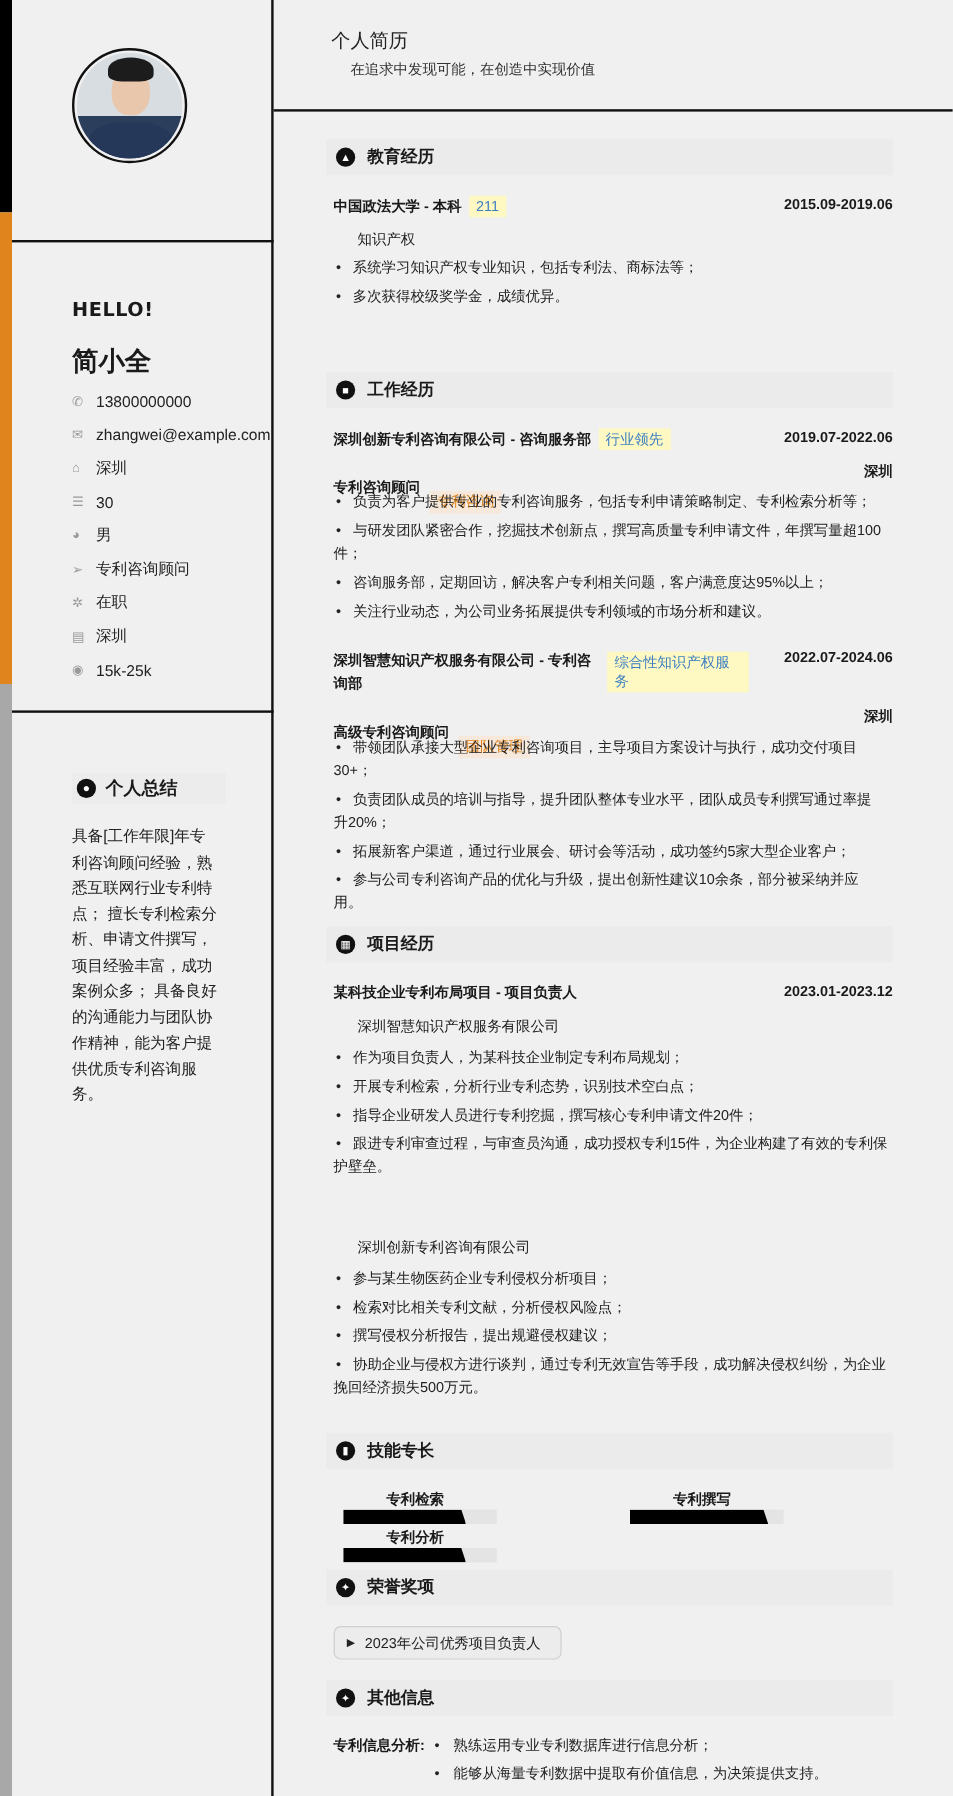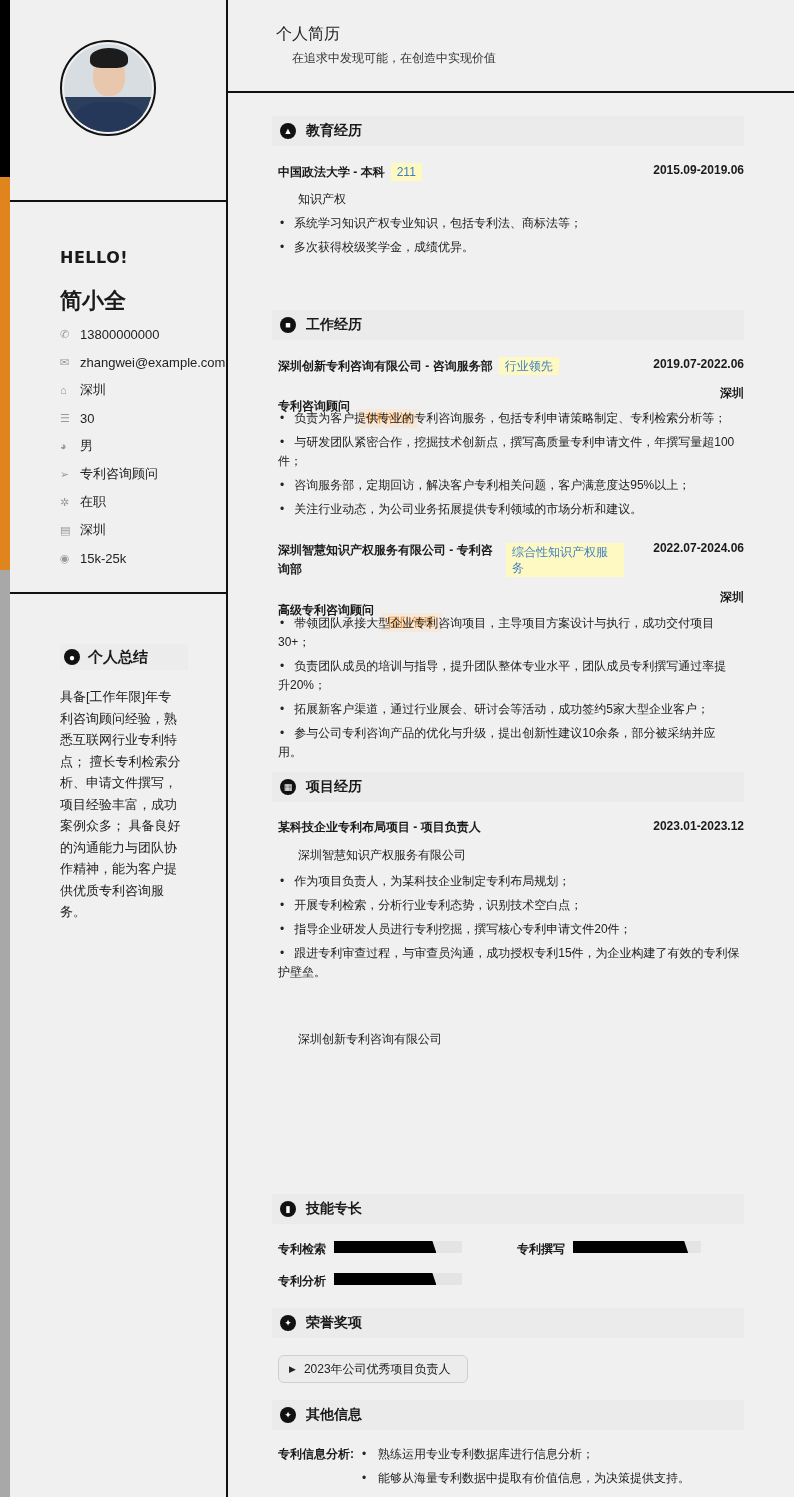--- a/index.html
+++ b/index.html
@@ -44,21 +44,21 @@
   .row .left { display: flex; align-items: center; }
   .tag-blue { font-weight: normal; color: #3d7fc1; background: #fef9c3; padding: 1px 6px; margin-left: 6px; font-size: 12px; line-height: 16px; }
   .tag-orange { font-weight: normal; color: #e0841d; background: #f6e9dc; padding: 1px 6px; margin-left: 8px; font-size: 12px; margin-top: 24px; }
   .sub { position: absolute; left: 50px; font-size: 12px; font-weight: normal; margin-left: 20px; }
   ul.bul { position: absolute; left: 50px; width: 466px; list-style: none; font-size: 12px; color: #222; line-height: 19px; }
   ul.bul li { position: relative; padding-left: 16px; margin-bottom: 5px; }
   ul.bul li::before { content: "•"; position: absolute; left: 2px; top: 0; }
   ul.bul.wrap li { padding-left: 0; text-indent: 0; }
   ul.bul.wrap li::before { position: static; margin-right: 10px; margin-left: 2px; }
 
-  .skill { position: absolute; display: flex; font-size: 12px; font-weight: bold; }
+  .skill { position: absolute; display: flex; align-items: center; font-size: 12px; font-weight: bold; flex-direction: column; }
   .skill .track { width: 128px; height: 12px; background: #e4e4e4; margin-left: 8px; position: relative; }
   .skill .fill { position: absolute; left: 0; top: 0; height: 12px; background: #000; clip-path: polygon(0 0, calc(100% - 4px) 0, 100% 100%, 0 100%); }
 
   .award { position: absolute; left: 50px; top: 1355px; width: 190px; height: 28px; border: 1px solid #cfcfcf; border-radius: 6px; background: #ececec; display: flex; align-items: center; padding-left: 10px; font-size: 12px; color: #222; }
   .award .tri { font-size: 9px; margin-right: 8px; }
 
   .other-label { position: absolute; left: 50px; top: 1446px; font-size: 12px; font-weight: bold; }
   ul.other { position: absolute; left: 132px; top: 1445px; list-style: none; font-size: 12px; line-height: 19px; color: #222; }
   ul.other li { position: relative; padding-left: 18px; margin-bottom: 5px; }
   ul.other li::before { content: "•"; position: absolute; left: 2px; }
@@ -211,20 +211,26 @@
   </div>
   <div class="sub" style="top:847px">深圳智慧知识产权服务有限公司</div>
   <ul class="bul wrap" style="top:872px">
     <li>作为项目负责人，为某科技企业制定专利布局规划；</li>
     <li>开展专利检索，分析行业专利态势，识别技术空白点；</li>
     <li>指导企业研发人员进行专利挖掘，撰写核心专利申请文件20件；</li>
     <li>跟进专利审查过程，与审查员沟通，成功授权专利15件，为企业构建了有效的专利保护壁垒。</li>
   </ul>
 
   <div class="sub" style="top:1031px">深圳创新专利咨询有限公司</div>
+  <ul class="bul wrap" style="top:1056px">
+    <li>参与某生物医药企业专利侵权分析项目；</li>
+    <li>检索对比相关专利文献，分析侵权风险点；</li>
+    <li>撰写侵权分析报告，提出规避侵权建议；</li>
+    <li>协助企业与侵权方进行谈判，通过专利无效宣告等手段，成功解决侵权纠纷，为企业挽回经济损失500万元。</li>
+  </ul>
 
   <div class="sec-head" style="top:1194px">
     <span class="circ">▮</span>
     <span>技能专长</span>
   </div>
   <div class="skill" style="left:50px;top:1241px">
     <span>专利检索</span>
     <div class="track">
         <div class="fill" style="width:80%"></div>
       </div>

